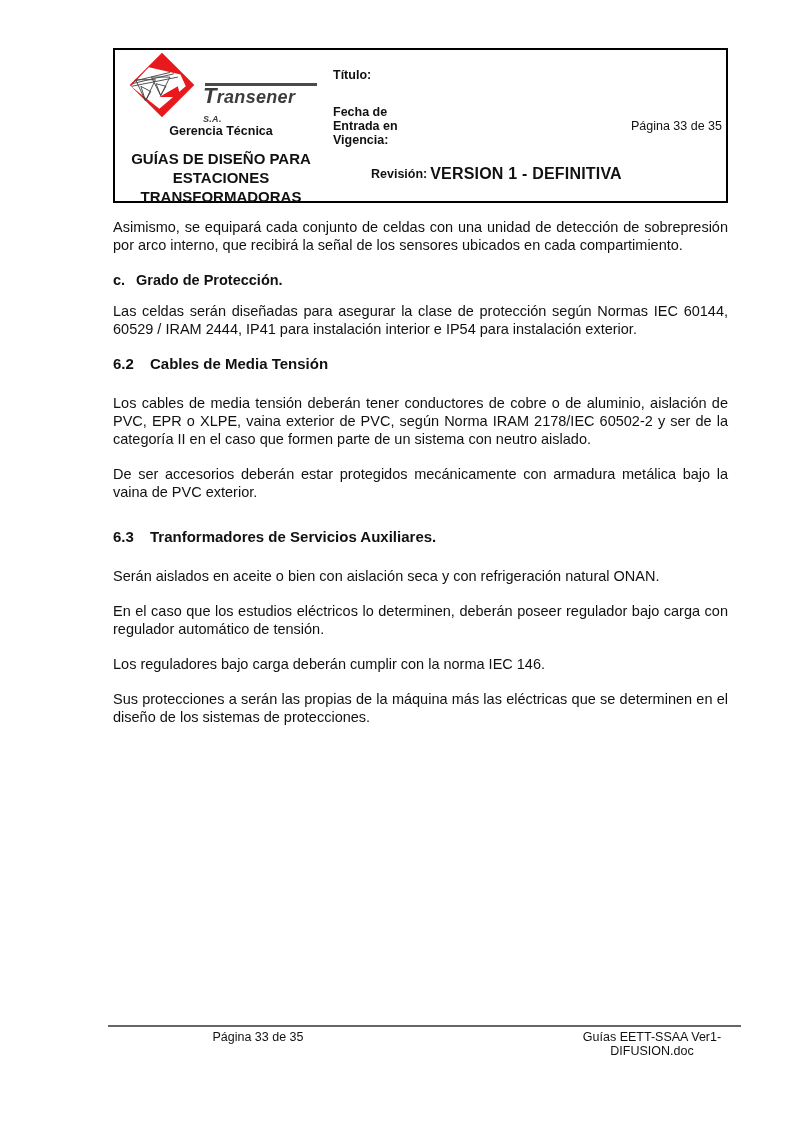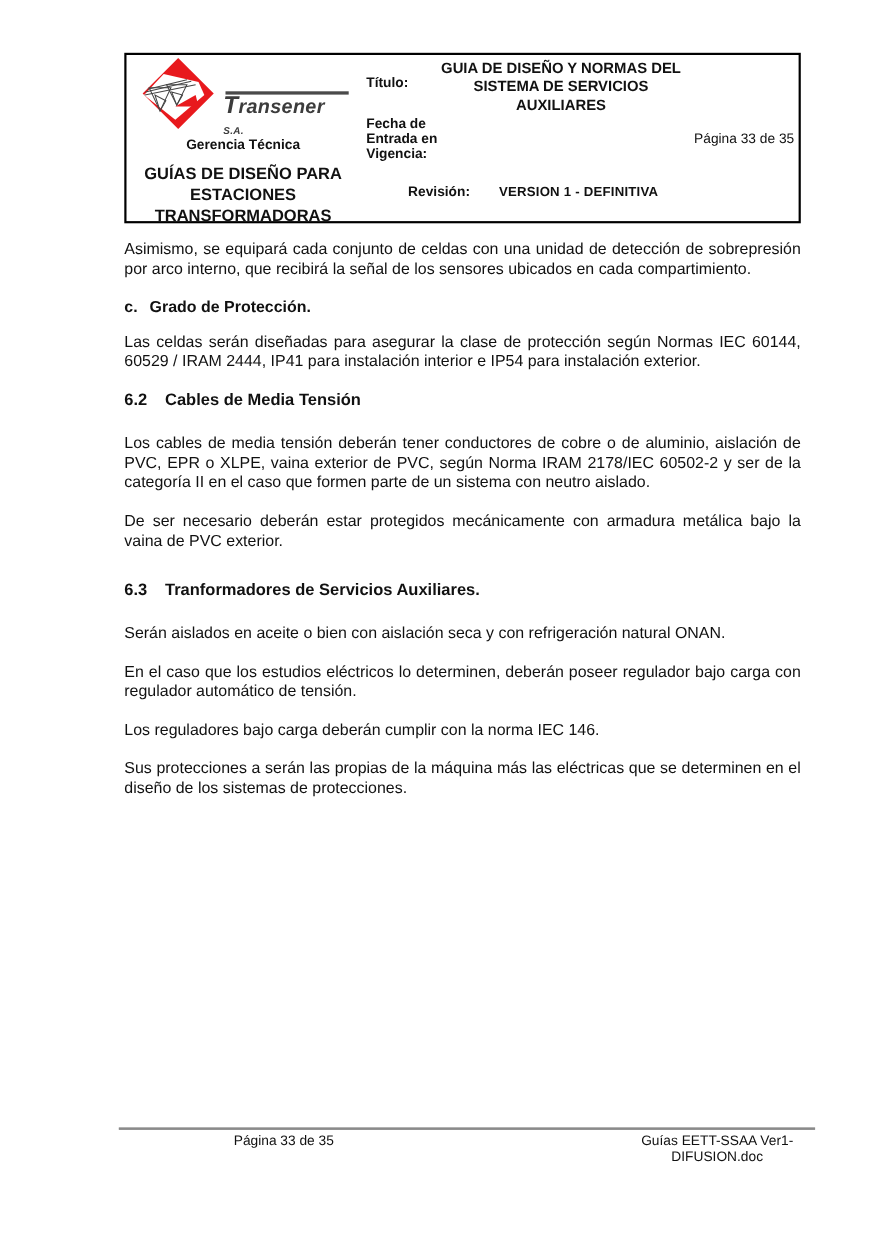--- a/index.html
+++ b/index.html
@@ -22,21 +22,21 @@
   .series-title{font-weight:bold;font-size:15px;line-height:19px;margin-top:11px;}
   .col-mid{left:212px;top:0;width:300px;height:100%;border-right-width:1.5px;}
   .row-titulo{left:0;top:0;width:100%;height:54px;border-bottom-width:1.5px;display:flex;align-items:flex-start;padding:2px 2px 0 6px;}
   .lbl{font-weight:bold;font-size:12.5px;line-height:15px;}
   .row-titulo .lbl{width:62px;flex:none;padding-top:16px;}
   .titulo-value{flex:1;text-align:center;font-weight:bold;font-size:13.5px;line-height:17px;padding-top:1px;}
   .row-fecha{left:0;top:54px;width:100%;height:43px;border-bottom-width:1.5px;padding:1px 0 0 6px;}
   .fecha-lbl{white-space:pre-line;line-height:14px;font-weight:bold;font-size:12.5px;width:80px;}
   .row-revision{left:0;top:97px;width:100%;height:54px;display:flex;align-items:center;padding-left:6px;}
   .row-revision .lbl{width:92px;flex:none;padding-left:38px;}
-  .revision-value{flex:1;text-align:center;font-weight:bold;font-size:12px;letter-spacing:.2px;}
+  .revision-value{flex:1;text-align:center;font-weight:bold;font-size:16px;letter-spacing:.2px;}
   .col-right{left:512px;top:0;width:99px;height:100%;display:flex;align-items:center;justify-content:center;}
   .page-indicator{font-size:12.5px;white-space:nowrap;}
 
   
   .logo-wrap{position:relative;width:100%;height:100%;}
   .logo-svg{position:absolute;left:14px;top:2px;width:66px;height:66px;}
   .brand-block{position:absolute;left:88px;top:33px;width:116px;}
   .brand-bar{width:112px;height:2.5px;background:#4a4a4a;margin-left:2px;}
   .brand-text{font-style:italic;font-weight:bold;font-size:18px;color:#3c3c3c;line-height:19px;letter-spacing:.3px;}
   .brand-text .t-big{font-size:22px;}
@@ -88,21 +88,20 @@
       </div>
       <div class="cell info-cell">
         <div class="dept">Gerencia Técnica</div>
         <div class="series-title">GUÍAS DE DISEÑO PARA ESTACIONES TRANSFORMADORAS</div>
       </div>
     </div>
 
     <div class="cell col-mid">
       <div class="cell row-titulo">
         <div class="lbl">Título:</div>
-        <div class="titulo-value">GUIA DE DISEÑO Y NORMAS DEL SISTEMA DE SERVICIOS AUXILIARES</div>
       </div>
       <div class="cell row-fecha">
         <div class="fecha-lbl">Fecha de
 Entrada en
 Vigencia:</div>
       </div>
       <div class="cell row-revision">
         <div class="lbl">Revisión:</div>
         <div class="revision-value">VERSION 1 - DEFINITIVA</div>
       </div>
@@ -116,21 +115,21 @@
   <div class="doc-body">
     <p>Asimismo, se equipará cada conjunto de celdas con una unidad de detección de sobrepresión por arco interno, que recibirá la señal de los sensores ubicados en cada compartimiento.</p>
 
     <div class="h-item"><span class="num">c.</span><span>Grado de Protección.</span></div>
 
     <p>Las celdas serán diseñadas para asegurar la clase de protección según Normas IEC 60144, 60529 / IRAM 2444, IP41 para instalación interior e IP54 para instalación exterior.</p>
 
     <div class="h-sec first"><span class="num">6.2</span><span>Cables de Media Tensión</span></div>
 
     <p>Los cables de media tensión deberán tener conductores de cobre o de aluminio, aislación de PVC, EPR o XLPE, vaina exterior de PVC, según Norma IRAM 2178/IEC 60502-2 y ser de la categoría II en el caso que formen parte de un sistema con neutro aislado.</p>
-    <p>De ser necesario deberán estar protegidos mecánicamente con armadura metálica bajo la vaina de PVC exterior.</p>
+    <p>De ser accesorios deberán estar protegidos mecánicamente con armadura metálica bajo la vaina de PVC exterior.</p>
 
     <div class="h-sec"><span class="num">6.3</span><span>Tranformadores de Servicios Auxiliares.</span></div>
 
     <p>Serán aislados en aceite o bien con aislación seca y con refrigeración natural ONAN.</p>
     <p>En el caso que los estudios eléctricos lo determinen, deberán poseer regulador bajo carga con regulador automático de tensión.</p>
     <p>Los reguladores bajo carga deberán cumplir con la norma IEC 146.</p>
     <p>Sus protecciones a serán las propias de la máquina más las eléctricas que se determinen en el diseño de los sistemas de protecciones.</p>
   </div>
 
   <div class="footer-rule"></div>

